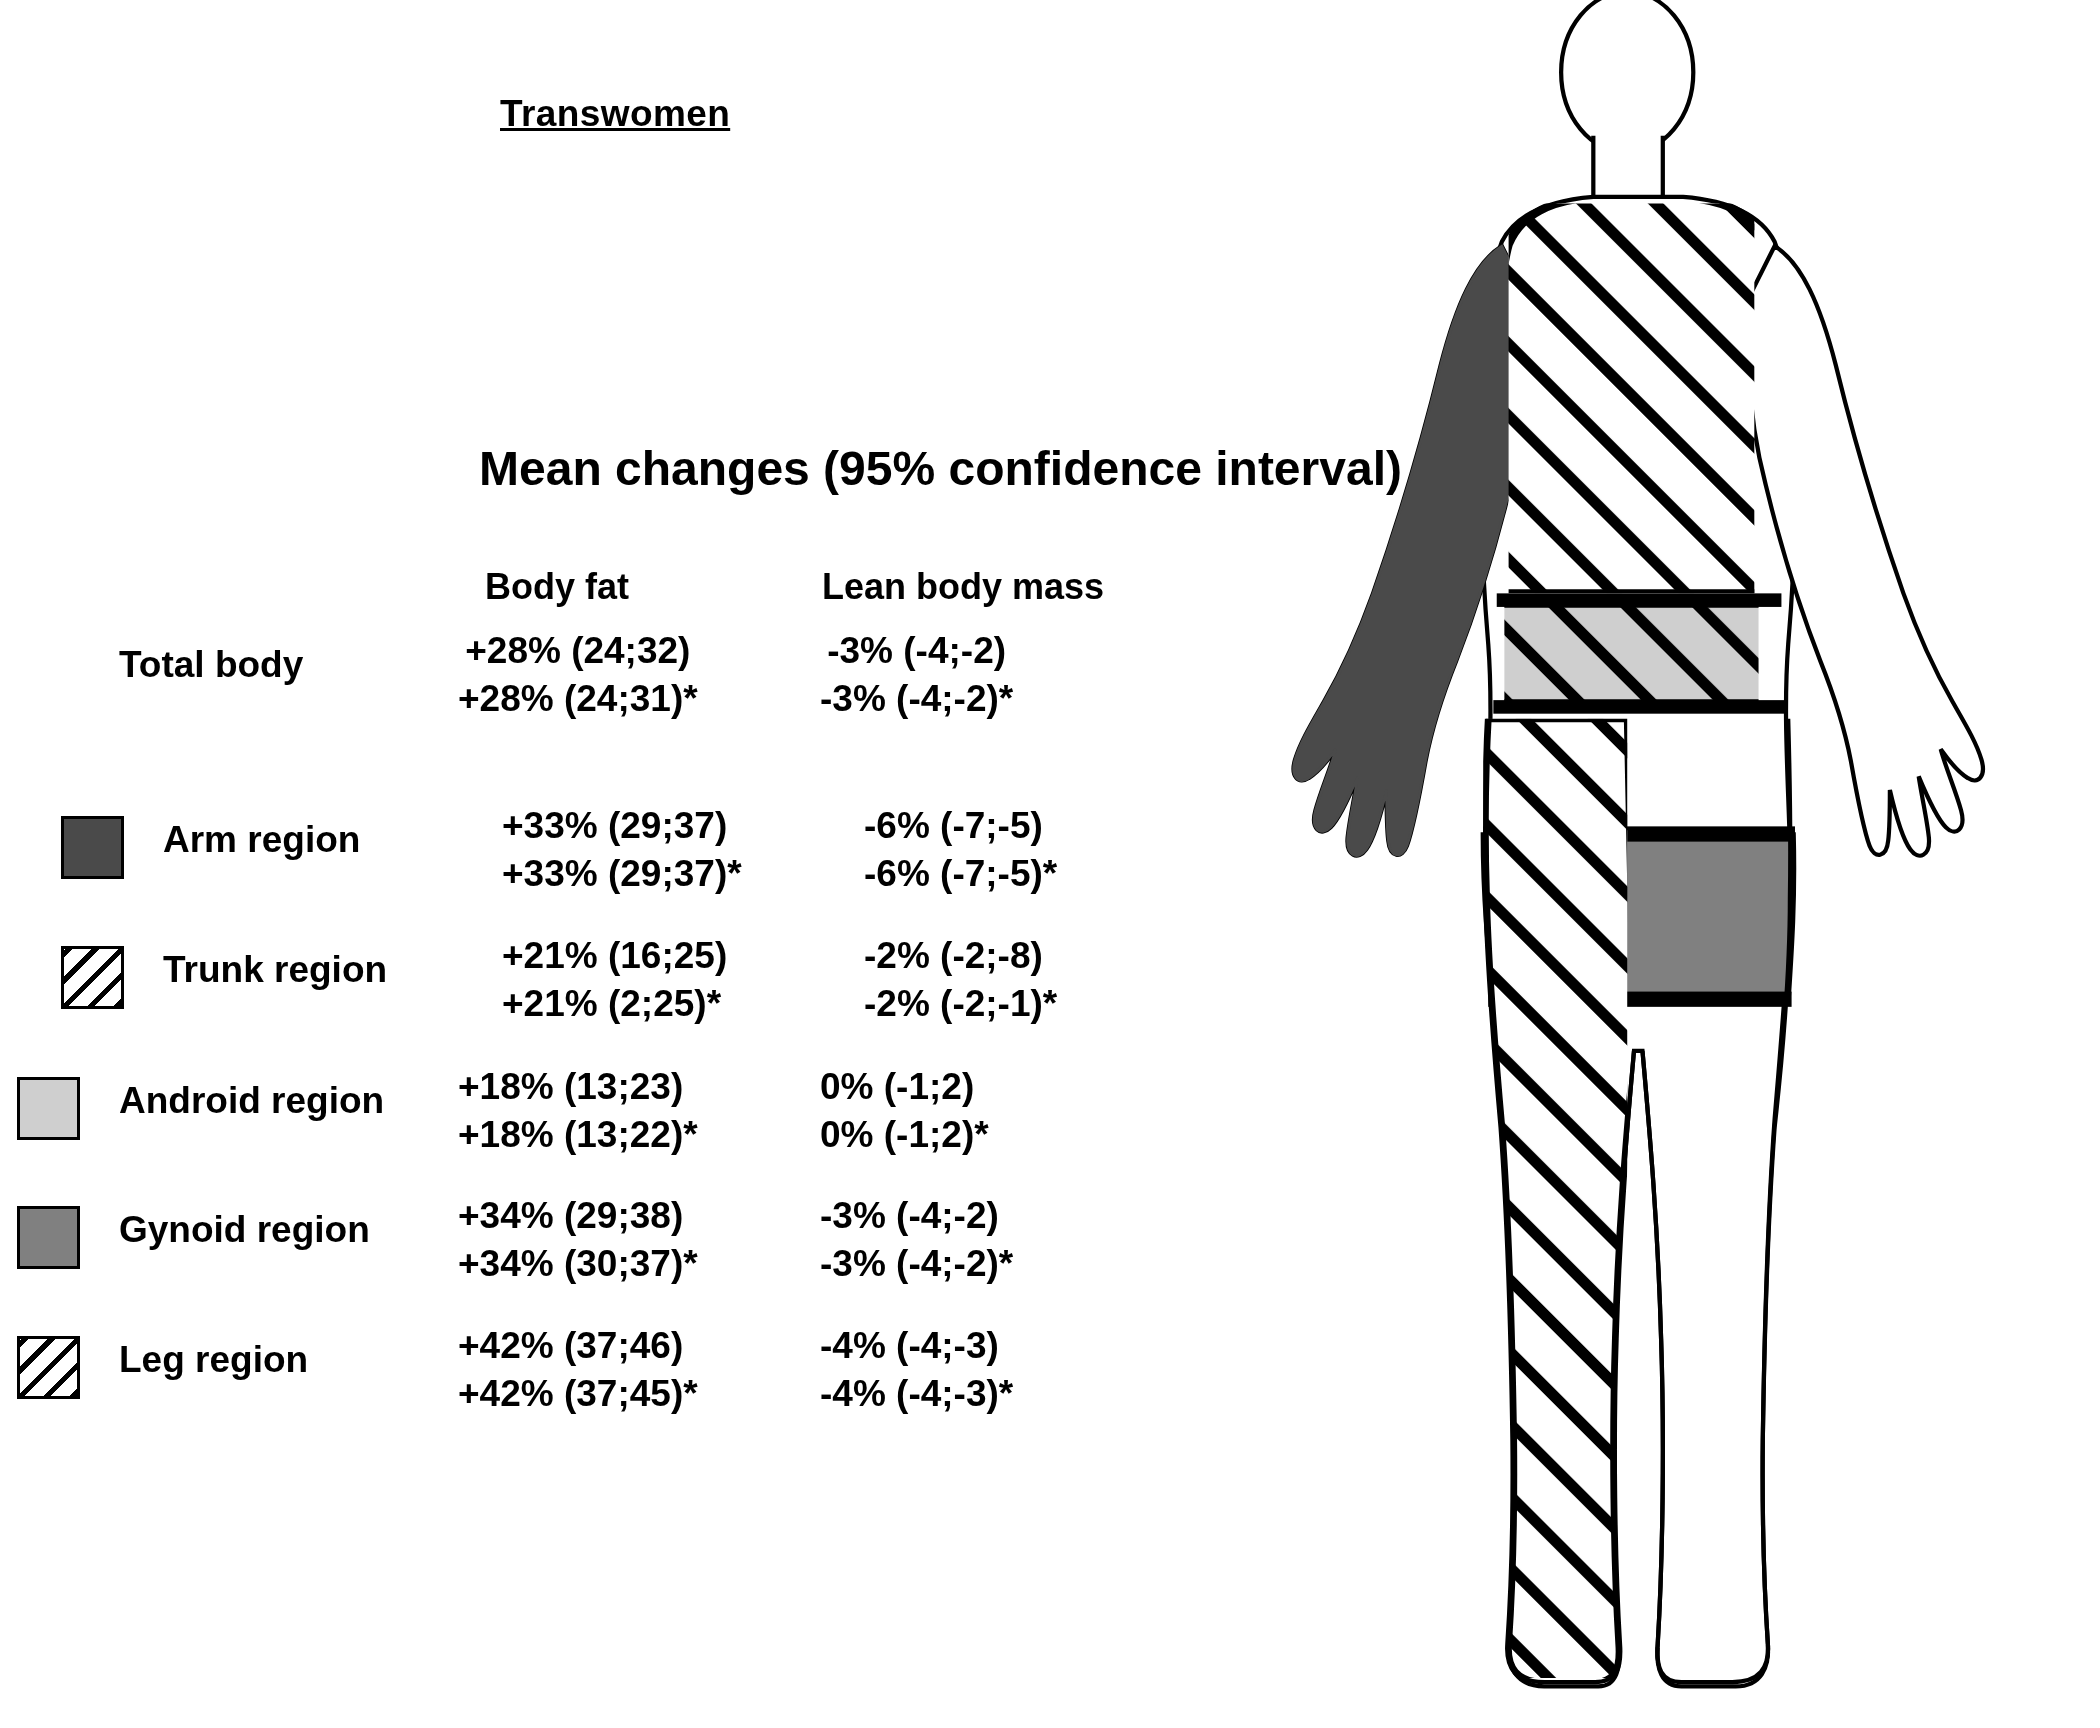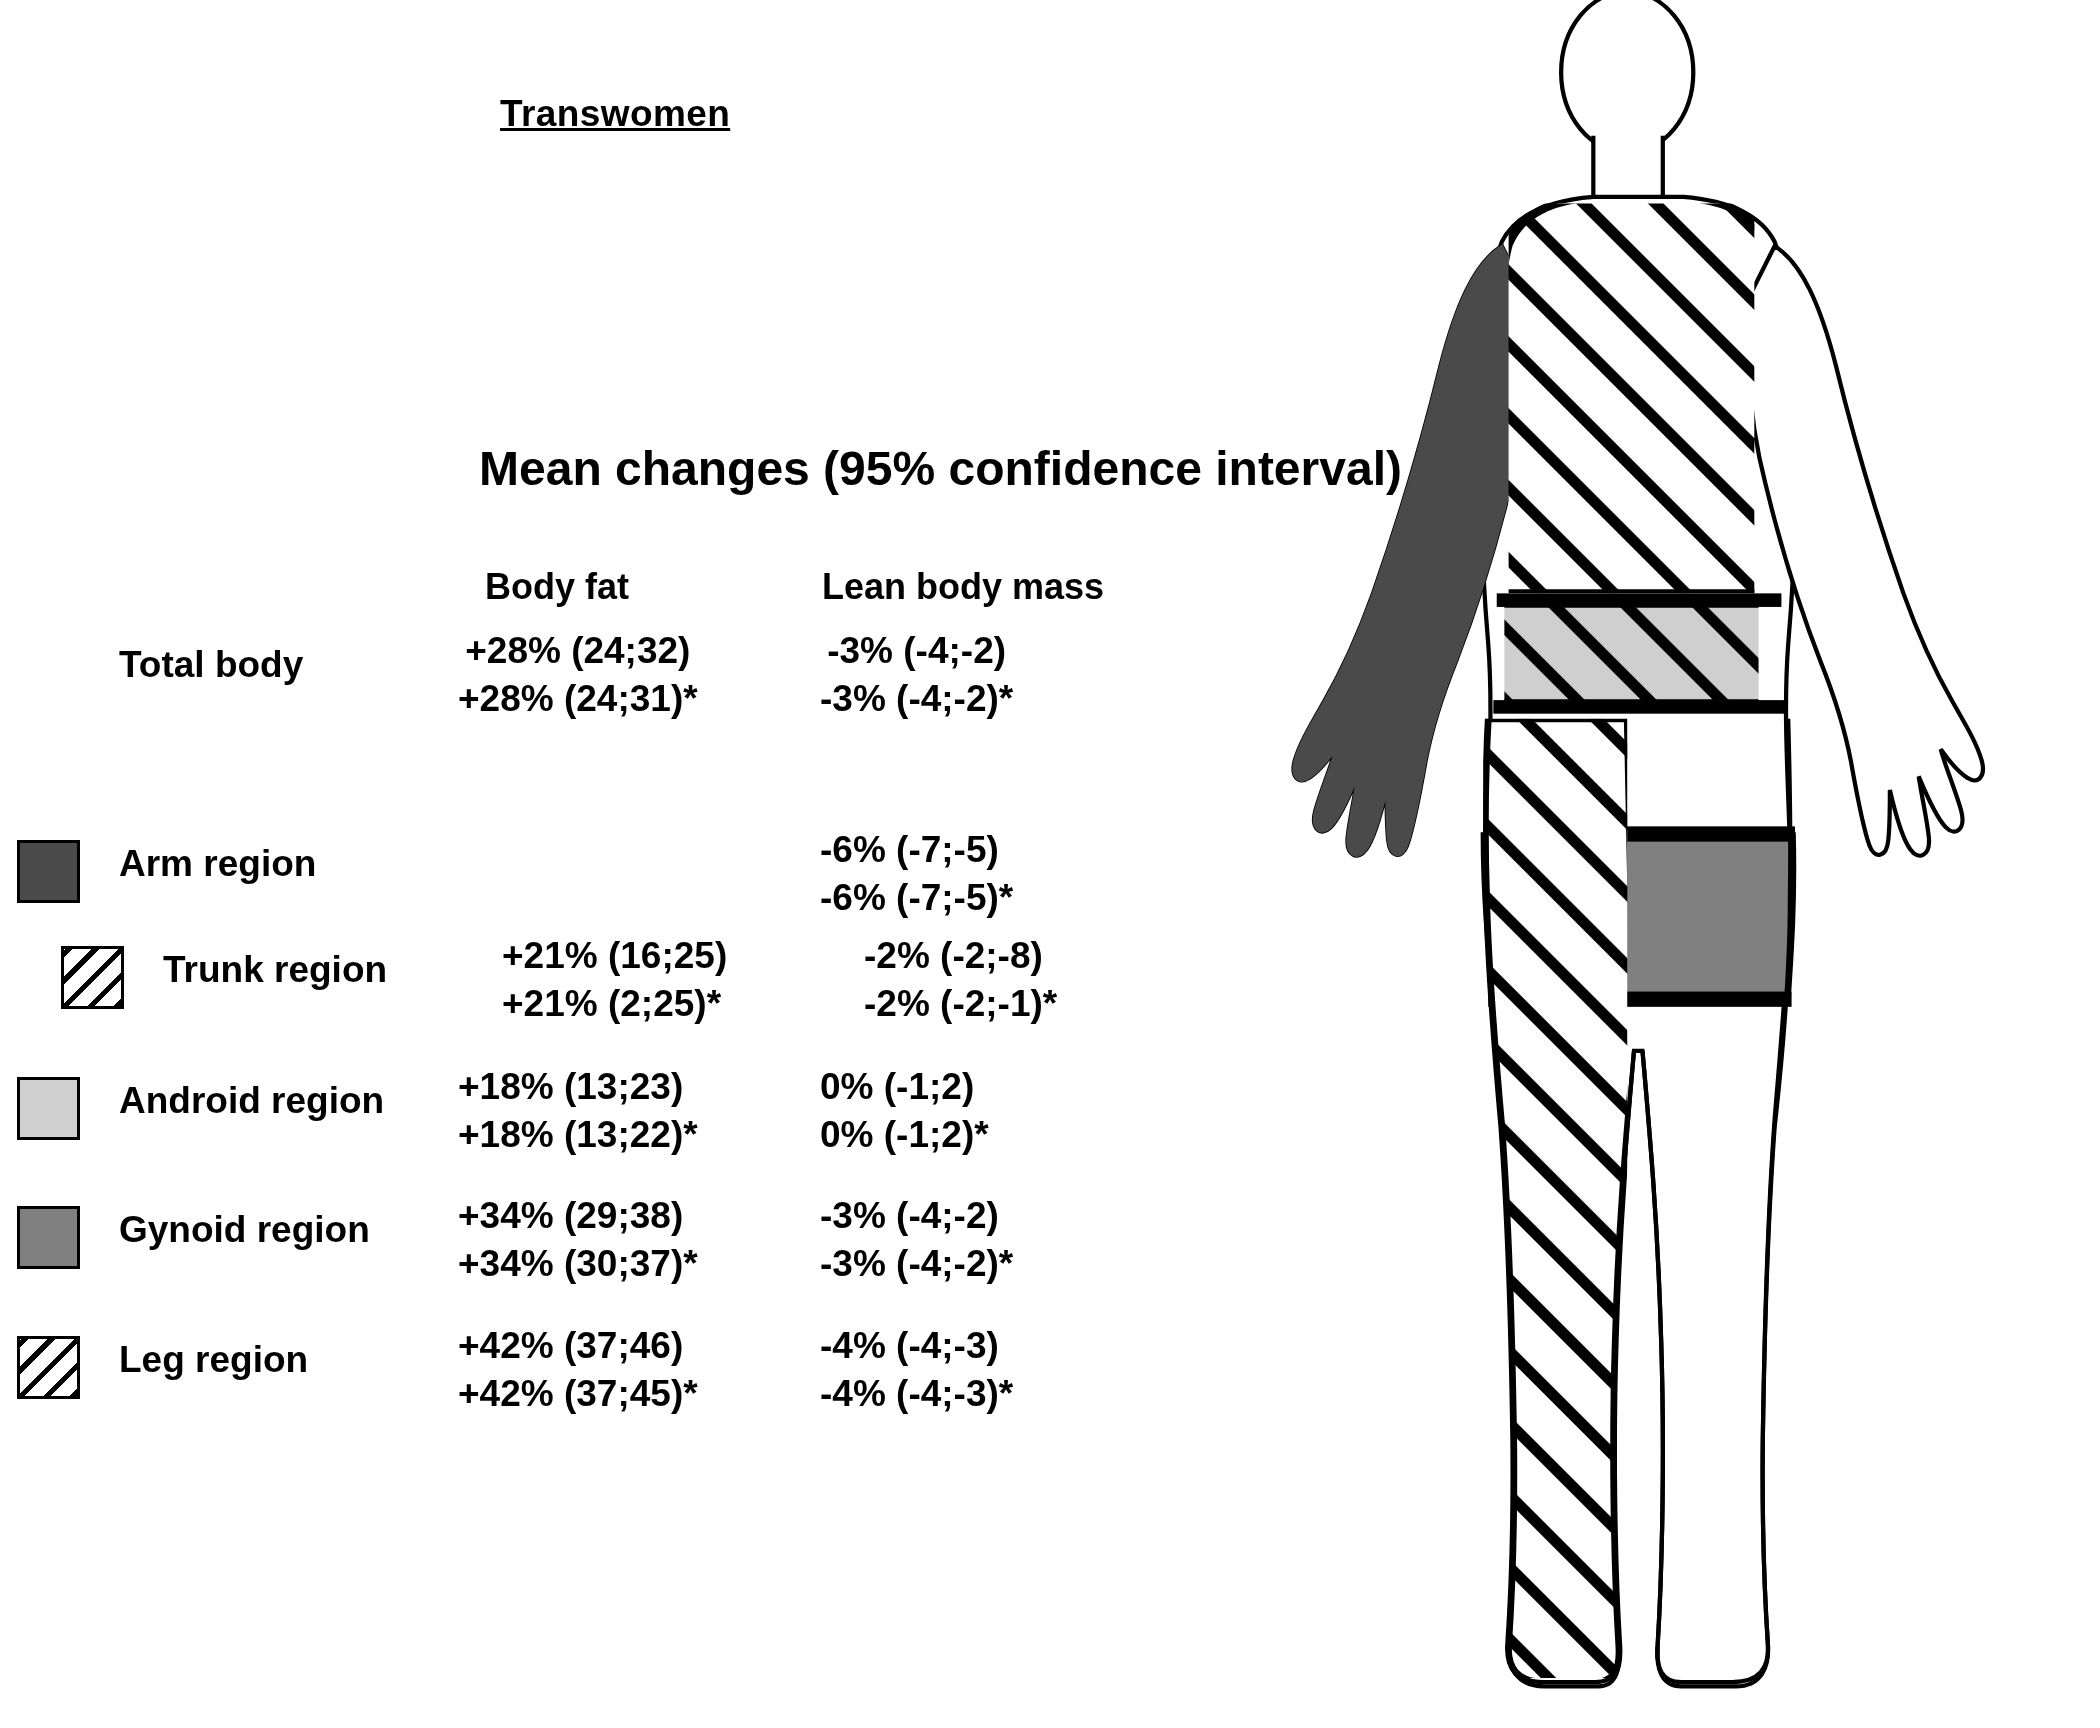--- a/index.html
+++ b/index.html
@@ -130,23 +130,27 @@
   <div class="cell-fat">
     <div>+28% (24;32)</div>
     <div>+28% (24;31)*</div>
   </div>
   <div class="cell-lean">
     <div>-3% (-4;-2)</div>
     <div>-3% (-4;-2)*</div>
   </div>
 </div>
 
-<div class="row" style="top:833px;">
+<div class="row" style="top:809px;margin-left:44px;">
   <div class="swatch dark"></div>
   <div class="row-label">Arm region</div>
+  <div class="cell-fat">
+    <div>+33% (29;37)</div>
+    <div>+33% (29;37)*</div>
+  </div>
   <div class="cell-lean">
     <div>-6% (-7;-5)</div>
     <div>-6% (-7;-5)*</div>
   </div>
 </div>
 
 <div class="row" style="top:939px;margin-left:44px;">
   <div class="swatch hatch"></div>
   <div class="row-label">Trunk region</div>
   <div class="cell-fat">

